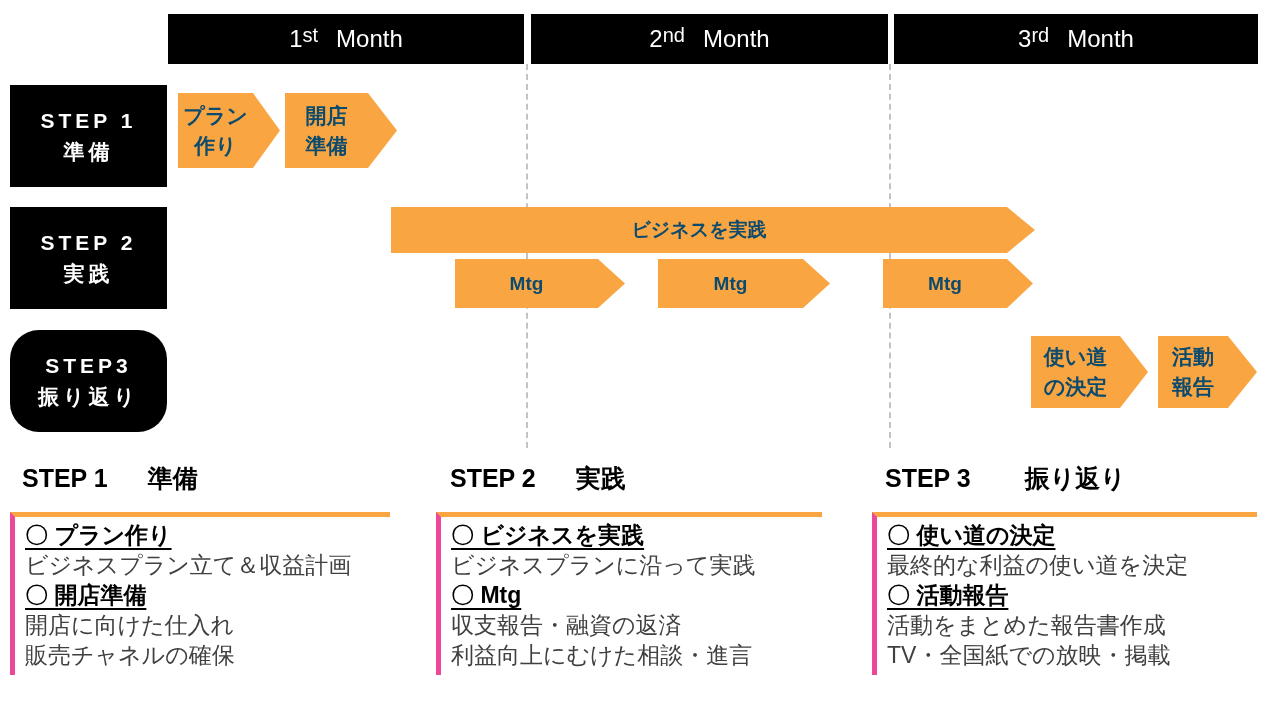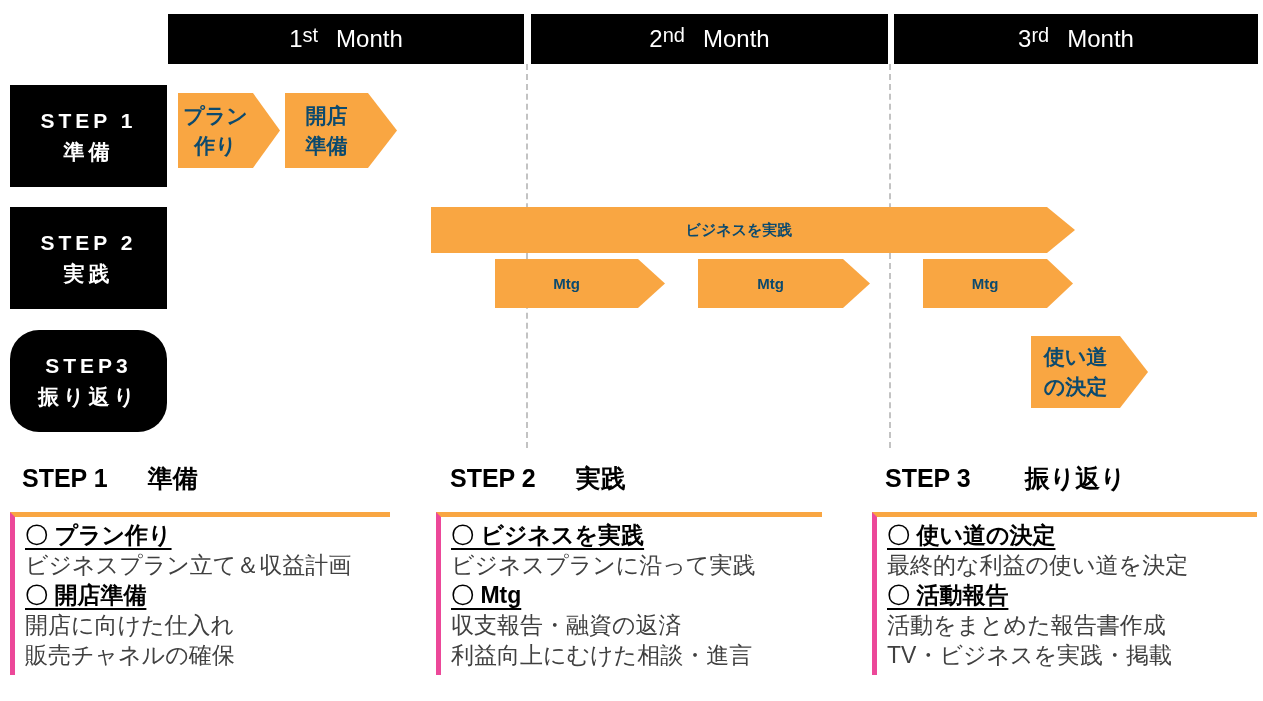--- a/index.html
+++ b/index.html
@@ -27,21 +27,21 @@
   .stepbox-1{top:85px;}
   .stepbox-2{top:207px;}
   .stepbox-3{top:330px;border-radius:29px;}
 
   
   .arrow{position:absolute;background:#F9A642;box-sizing:border-box;
          clip-path:polygon(0 0,calc(100% - var(--tip)) 0,100% 50%,calc(100% - var(--tip)) 100%,0 100%);
          display:flex;flex-direction:column;align-items:center;justify-content:center;
          padding-right:var(--tip);font-weight:bold;color:#0c4a6e;text-align:center;}
   .arrow.two{font-size:21px;line-height:30px;}
-  .arrow.one{font-size:15px;margin-left:40px;}
+  .arrow.one{font-size:19px;}
 
   .a-plan{--tip:27px;left:178px;top:93px;width:102px;height:75px;}
   .a-open{--tip:29px;left:285px;top:93px;width:112px;height:75px;}
 
   .a-bar{--tip:28px;left:391px;top:207px;width:644px;height:46px;}
 
   .a-mtg1{--tip:27px;left:455px;top:259px;width:170px;height:49px;}
   .a-mtg2{--tip:27px;left:658px;top:259px;width:172px;height:49px;}
   .a-mtg3{--tip:26px;left:883px;top:259px;width:150px;height:49px;}
 
@@ -121,20 +121,24 @@
     <span>Mtg</span>
   </div>
   <div class="arrow one a-mtg3">
     <span>Mtg</span>
   </div>
 
   <div class="arrow two a-use">
     <span>使い道</span>
     <span>の決定</span>
   </div>
+  <div class="arrow two a-report">
+    <span>活動</span>
+    <span>報告</span>
+  </div>
 
   <div class="dtitle dtitle-1">
     <span>STEP 1</span>
     <span>準備</span>
   </div>
   <div class="dtitle dtitle-2">
     <span>STEP 2</span>
     <span>実践</span>
   </div>
   <div class="dtitle dtitle-3">
@@ -154,16 +158,16 @@
     <div class="d-line">ビジネスプランに沿って実践</div>
     <div class="d-head">〇 Mtg</div>
     <div class="d-line">収支報告・融資の返済</div>
     <div class="d-line">利益向上にむけた相談・進言</div>
   </div>
   <div class="dbox dbox-3">
     <div class="d-head">〇 使い道の決定</div>
     <div class="d-line">最終的な利益の使い道を決定</div>
     <div class="d-head">〇 活動報告</div>
     <div class="d-line">活動をまとめた報告書作成</div>
-    <div class="d-line">TV・ビジネスを実践・掲載</div>
+    <div class="d-line">TV・全国紙での放映・掲載</div>
   </div>
 
 </div>
 
 </body></html>

